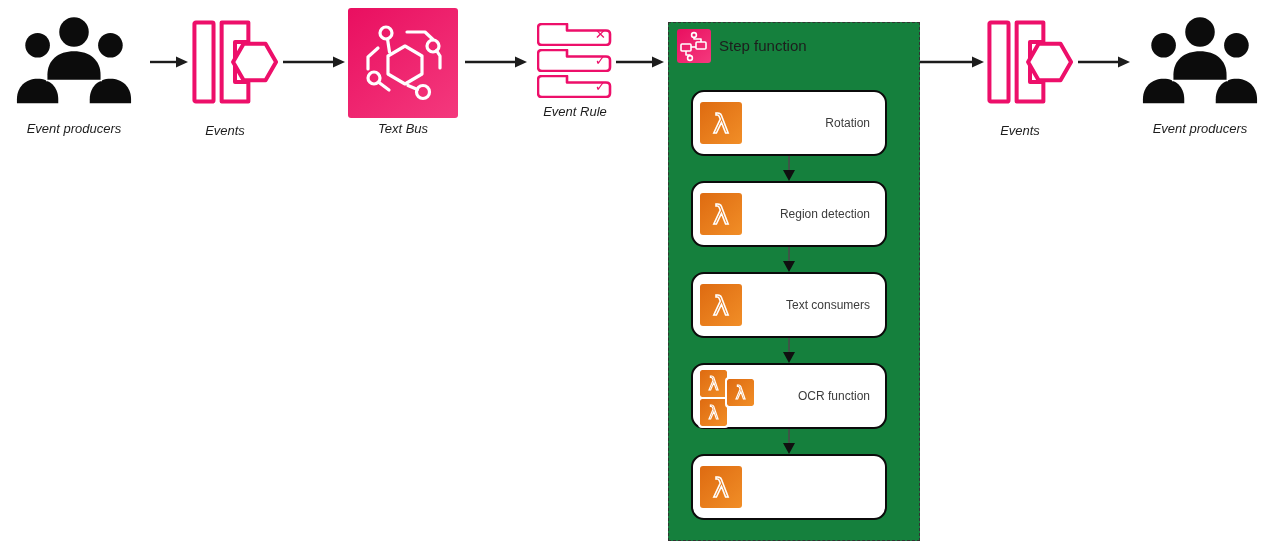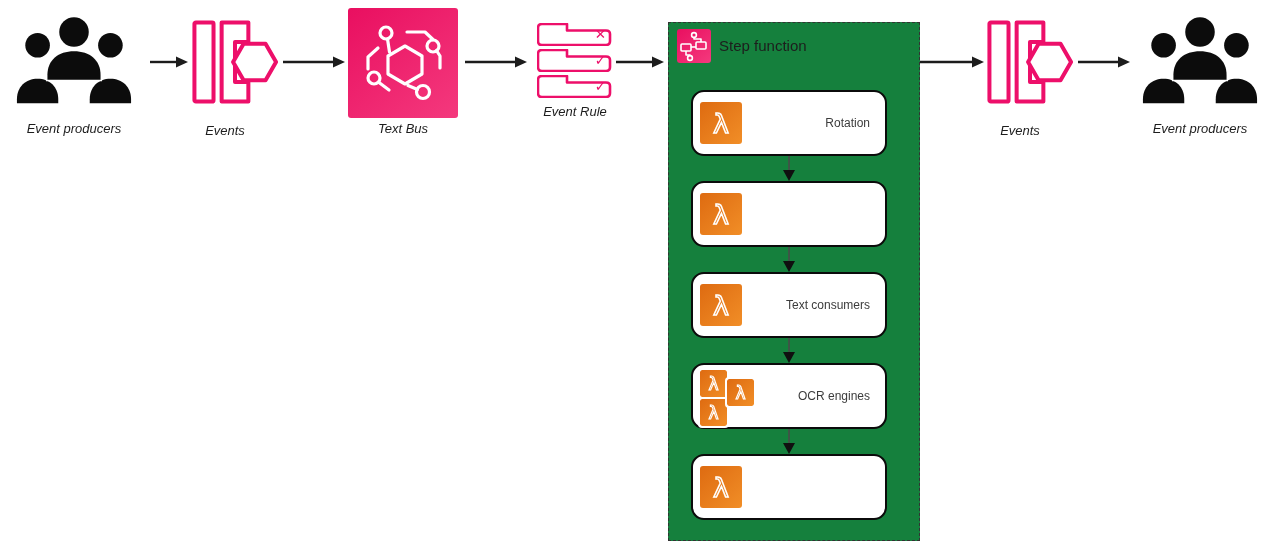--- a/index.html
+++ b/index.html
@@ -177,20 +177,21 @@
     <svg class="varrow" style="top:133px" width="20" height="25" viewBox="0 0 20 25">
       <line x1="10" y1="0" x2="10" y2="15"></line>
         <polygon points="4,14 16,14 10,25"></polygon>
     </svg>
 
     <div class="step-row" style="top:158px">
       <svg class="lam-single" width="42" height="42" viewBox="0 0 42 42">
         <rect width="42" height="42" rx="3" fill="url(#gradOrange)"></rect>
         <text x="21" y="30.5" text-anchor="middle" font-size="27" font-family="DejaVu Sans, sans-serif" fill="none" stroke="#fff" stroke-width="1.5">λ</text>
       </svg>
+      <div class="step-label">Region detection</div>
     </div>
     <svg class="varrow" style="top:224px" width="20" height="25" viewBox="0 0 20 25">
       <line x1="10" y1="0" x2="10" y2="15"></line>
         <polygon points="4,14 16,14 10,25"></polygon>
     </svg>
 
     <div class="step-row" style="top:249px">
       <svg class="lam-single" width="42" height="42" viewBox="0 0 42 42">
         <rect width="42" height="42" rx="3" fill="url(#gradOrange)"></rect>
         <text x="21" y="30.5" text-anchor="middle" font-size="27" font-family="DejaVu Sans, sans-serif" fill="none" stroke="#fff" stroke-width="1.5">λ</text>
@@ -208,21 +209,21 @@
         <text x="13.5" y="20" text-anchor="middle" font-size="17" font-family="DejaVu Sans, sans-serif" fill="none" stroke="#fff" stroke-width="1.1">λ</text>
       </svg>
       <svg class="lam-small" style="left:7px;top:34px" width="27" height="27" viewBox="0 0 27 27">
         <rect width="27" height="27" rx="2" fill="url(#gradOrange)"></rect>
         <text x="13.5" y="20" text-anchor="middle" font-size="17" font-family="DejaVu Sans, sans-serif" fill="none" stroke="#fff" stroke-width="1.1">λ</text>
       </svg>
       <svg class="lam-small" style="left:34px;top:14px" width="27" height="27" viewBox="0 0 27 27">
         <rect width="27" height="27" rx="2" fill="url(#gradOrange)"></rect>
         <text x="13.5" y="20" text-anchor="middle" font-size="17" font-family="DejaVu Sans, sans-serif" fill="none" stroke="#fff" stroke-width="1.1">λ</text>
       </svg>
-      <div class="step-label">OCR engines</div>
+      <div class="step-label">OCR function</div>
     </div>
     <svg class="varrow" style="top:406px" width="20" height="25" viewBox="0 0 20 25">
       <line x1="10" y1="0" x2="10" y2="15"></line>
         <polygon points="4,14 16,14 10,25"></polygon>
     </svg>
 
     <div class="step-row" style="top:431px">
       <svg class="lam-single" width="42" height="42" viewBox="0 0 42 42">
         <rect width="42" height="42" rx="3" fill="url(#gradOrange)"></rect>
         <text x="21" y="30.5" text-anchor="middle" font-size="27" font-family="DejaVu Sans, sans-serif" fill="none" stroke="#fff" stroke-width="1.5">λ</text>

